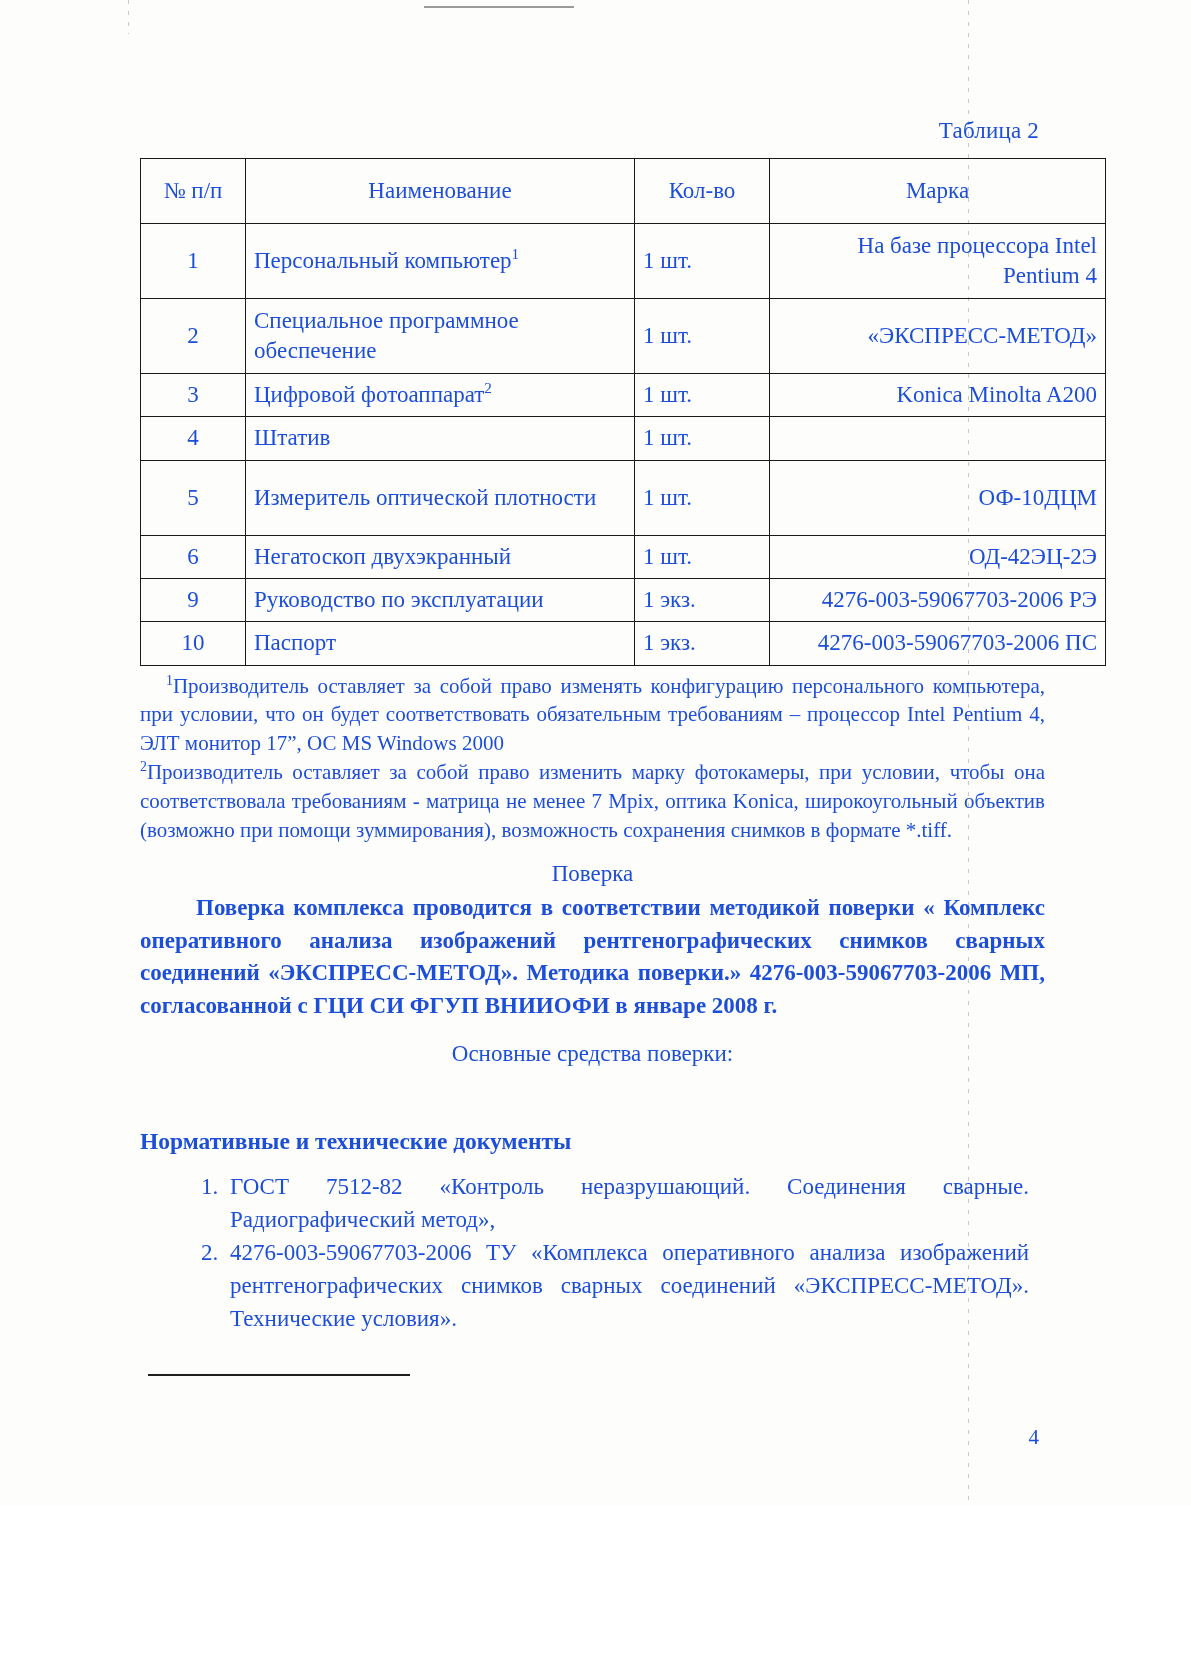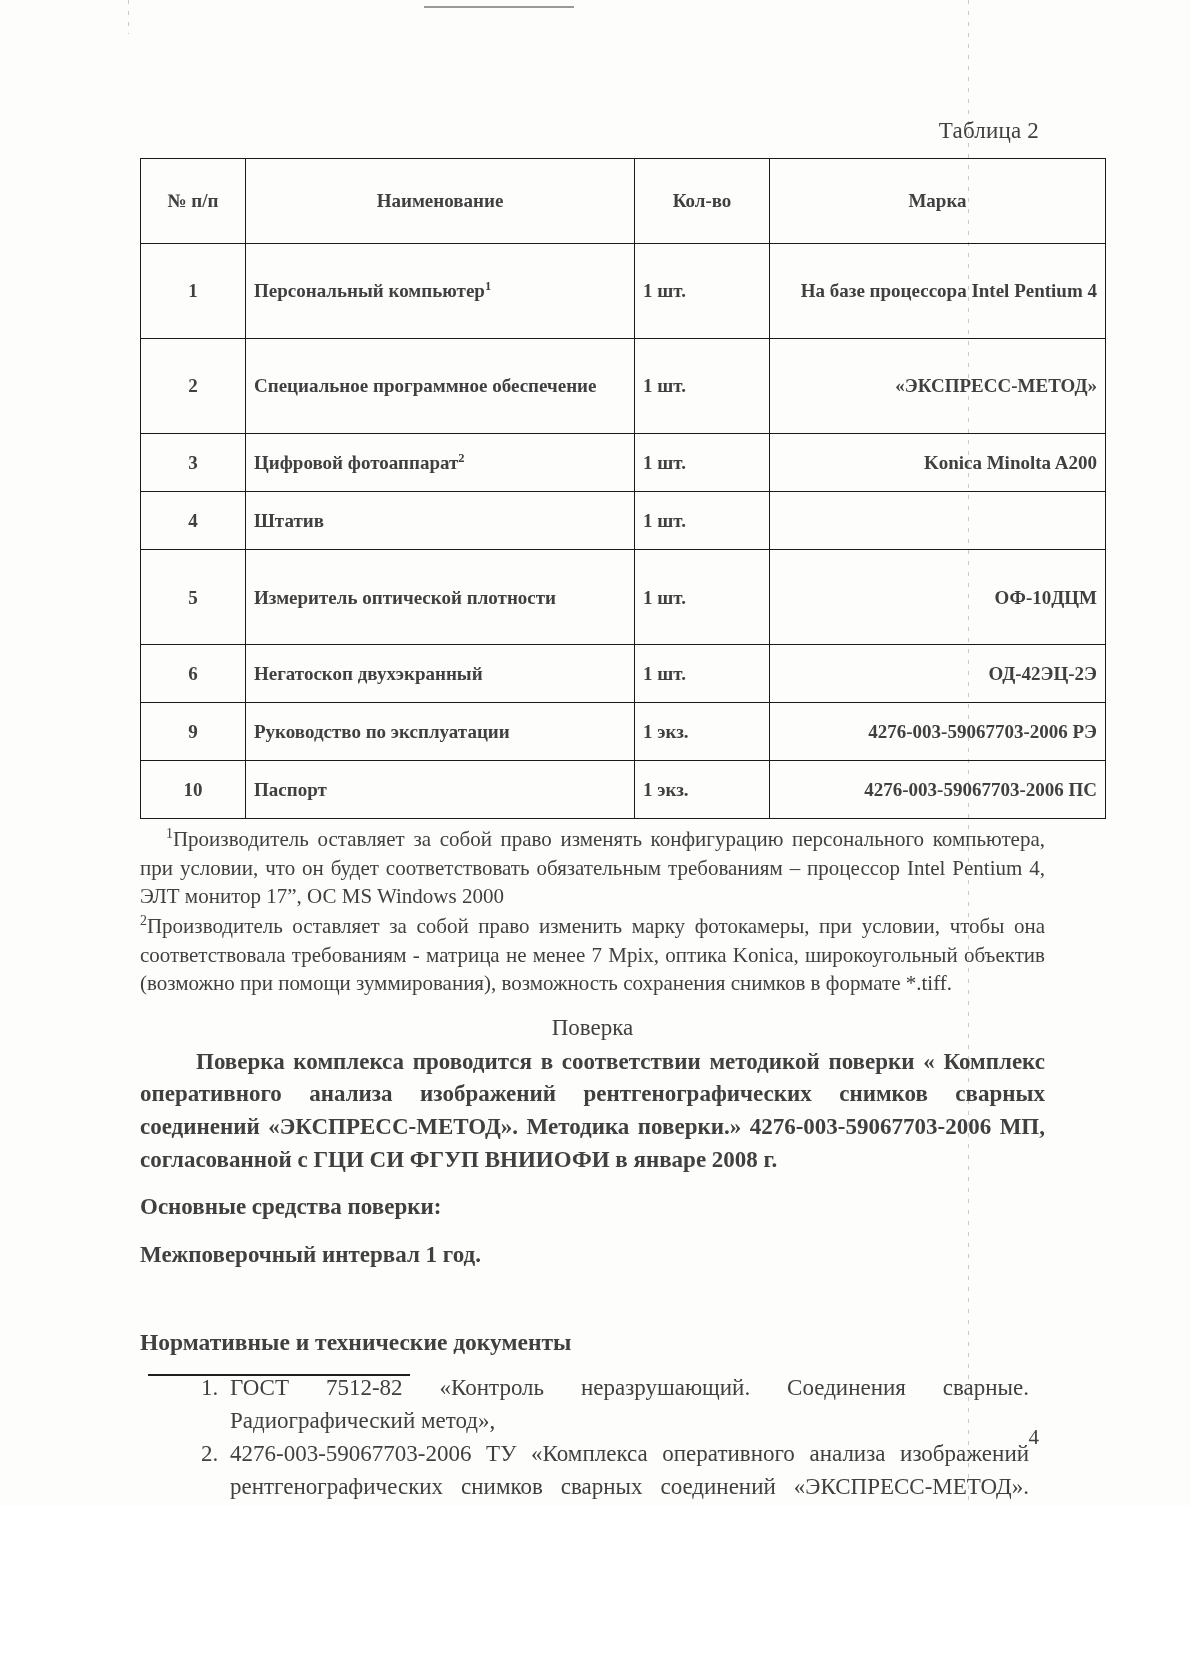--- a/index.html
+++ b/index.html
@@ -6,21 +6,21 @@
     margin: 0;
     padding: 0;
     background: #ffffff;
   }
   .page {
     position: relative;
     width: 1191px;
     height: 1506px;
     background: #fdfdfc;
     font-family: "Liberation Serif", "DejaVu Serif", serif;
-    color: #404040;
+    color: #1d4ed8;
     overflow: hidden;
   }
 
   
   .scan-mark {
     position: absolute;
     background: #b9b9b9;
   }
   .scan-dotted-v {
     position: absolute;
@@ -61,23 +61,23 @@
   }
 
   table.kit {
     border-collapse: collapse;
     width: 897px;
     margin-top: 14px;
     table-layout: fixed;
   }
   table.kit td, table.kit th {
     border: 1.6px solid #1a1a1a;
-    font-weight: bold;
-    font-size: 19px;
-    padding: 16px 8px;
+    font-weight: normal;
+    font-size: 23px;
+    padding: 6px 8px;
     vertical-align: middle;
     line-height: 1.32;
   }
   .col-no   { width: 88px;  text-align: center; }
   .col-name { width: 372px; text-align: left; padding-left: 12px; }
   .col-qty  { width: 118px; }
   .col-mark { width: 319px; text-align: right; }
 
   .row-tall td { height: 62px; }
   .hdr td { height: 52px; text-align: center; }
@@ -117,22 +117,21 @@
     text-justify: inter-word;
     margin: 0;
     font-weight: bold;
   }
   .body-par.indent { text-indent: 56px; }
 
   .plain-line {
     font-size: 23px;
     line-height: 1.45;
     margin: 0;
-    text-align: left;
-    font-weight: bold;
+    text-align: center;
   }
   .gap-sm { margin-top: 14px; }
 
   .docs-title {
     text-align: left;
     font-weight: bold;
     font-size: 23.5px;
     margin-top: 58px;
     margin-bottom: 3px;
   }
@@ -253,21 +252,20 @@
       <p><sup class="fn">2</sup><span>Производитель оставляет за собой право изменить марку фотокамеры, при условии, чтобы она соответствовала требованиям - матрица не менее 7 Mpix, оптика Konica, широкоугольный объектив (возможно при помощи зуммирования), возможность сохранения снимков в формате *.tiff.</span></p>
     </div>
 
     <div class="section-title">Поверка</div>
 
     <p class="body-par indent">Поверка комплекса проводится в соответствии методикой поверки « Комплекс оперативного анализа изображений рентгенографических снимков сварных соединений «ЭКСПРЕСС-МЕТОД». Методика поверки.» 4276-003-59067703-2006 МП, согласованной с ГЦИ СИ ФГУП ВНИИОФИ в январе 2008 г.</p>
 
     <p class="plain-line gap-sm">Основные средства поверки:</p>
 
 
-    <p class="plain-line gap-sm">Межповерочный интервал 1 год.</p>
 
     <div class="docs-title">Нормативные и технические документы</div>
 
     <ol class="docs">
       <li>ГОСТ 7512-82 «Контроль неразрушающий. Соединения сварные. Радиографический метод»,</li>
       <li>4276-003-59067703-2006 ТУ «Комплекса оперативного анализа изображений рентгенографических снимков сварных соединений «ЭКСПРЕСС-МЕТОД». Технические условия».</li>
     </ol>
 
   </div>
 

